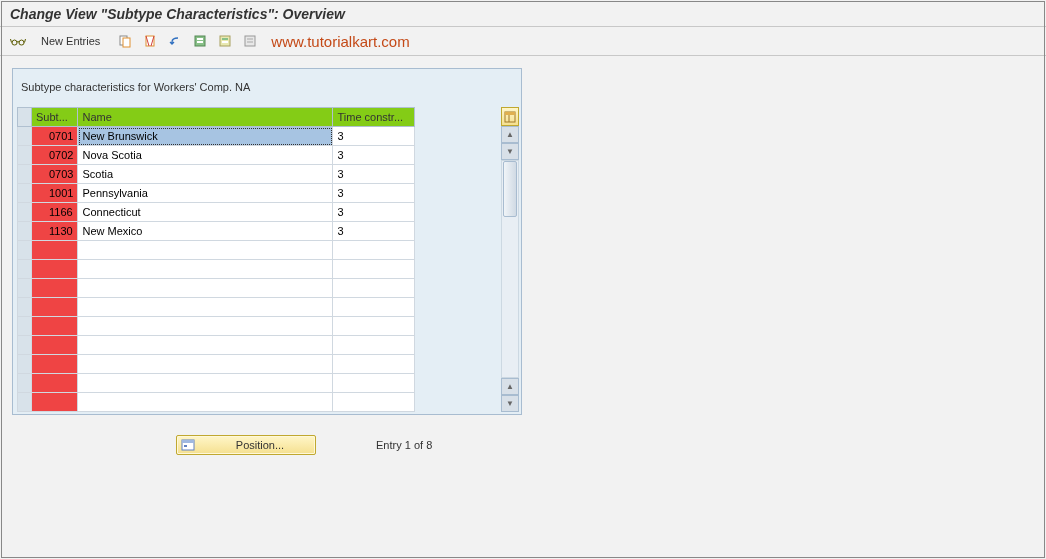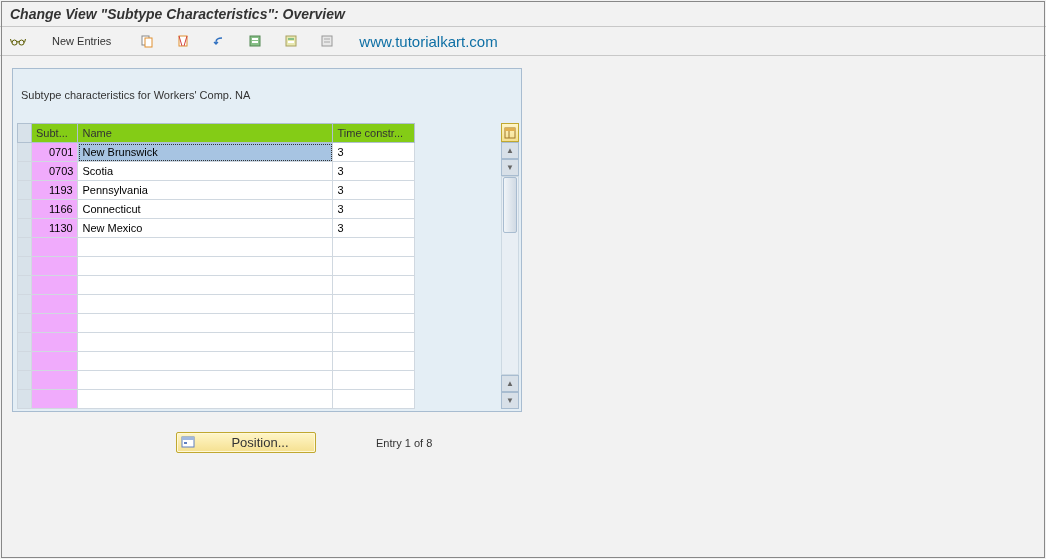--- a/index.html
+++ b/index.html
@@ -19,55 +19,55 @@
       font-weight: bold;
       font-style: italic;
       color: #333;
       border-bottom: 1px solid #c8c8c8;
     }
     .toolbar {
       background: #f2f2f2;
       padding: 4px 8px;
       display: flex;
       align-items: center;
-      gap: 16px;
+      gap: 5px;
       border-bottom: 1px solid #c8c8c8;
     }
     .tool-btn {
       width: 20px; height: 20px;
       display: flex; align-items: center; justify-content: center;
       cursor: pointer;
       border-radius: 2px;
     }
     .new-entries {
       margin-left: 4px;
       margin-right: 6px;
       font-size: 11px;
       color: #333;
       cursor: pointer;
       padding: 2px 4px;
     }
     .watermark {
       font-size: 15px;
-      color: #0369a1;
+      color: #c2410c;
       margin-left: 6px;
       opacity: 0.95;
       font-family: "Lucida Sans", "Segoe UI", sans-serif;
     }
     .content {
       padding: 12px;
     }
     .panel {
       background: #e4eef5;
       border: 1px solid #a8bcd0;
       width: 510px;
       position: relative;
     }
     .panel-title {
-      padding: 20px 8px;
+      padding: 12px 8px;
       font-size: 11px;
       background: #e4eef5;
       color: #333;
     }
     .grid-wrap {
       display: flex;
       background: #e4eef5;
     }
     .grid {
       border-collapse: collapse;
@@ -92,21 +92,21 @@
       background: #fff;
     }
     .row-sel {
       width: 14px;
       background: #d8e2ea !important;
       border-right: 1px solid #b0c0d0;
     }
     .col-subt { width: 42px; }
     .col-name { width: 255px; }
     .col-time { width: 82px; }
-    td.cell-subt { background: #f0abfc; padding-left: 17px; }
+    td.cell-subt { background: #ef4444; padding-left: 17px; }
     .cell-name-sel {
       background: #a7c4e2 !important;
       outline: 1px dotted #333;
       outline-offset: -2px;
       margin-top: 43px;
     }
     .scroll-col {
       width: 18px;
       display: flex;
       flex-direction: column;
@@ -151,24 +151,25 @@
       margin-top: 20px;
       margin-left: 164px;
       gap: 60px;
     }
     .position-btn {
       background: linear-gradient(#fff6c8, #f5e090);
       border: 1px solid #c0a830;
       border-radius: 2px;
       padding: 2px 6px 2px 4px;
       display: flex;
+      align-items: center;
       gap: 16px;
       cursor: pointer;
       width: 140px;
-      font-size: 13px;
+      font-size: 11px;
       color: #333;
       box-shadow: inset 0 0 0 1px #fff8d8;
     }
     .position-btn .lbl { flex: 1; text-align: center; }
     .entry-text { font-size: 11px; color: #333; }
     .outer-border {
       position: absolute;
       left: 1px; right: 1px; top: 1px; bottom: 1px;
       border: 1px solid #888;
       pointer-events: none;
@@ -245,27 +246,33 @@
         </thead>
         <tbody id="tbody">
             <tr>
               <td class="row-sel"></td>
               <td class="cell-subt">0701</td>
               <td class="cell-name-sel">New Brunswick</td>
               <td>3</td>
             </tr>
             <tr>
               <td class="row-sel"></td>
+              <td class="cell-subt">0702</td>
+              <td>Nova Scotia</td>
+              <td>3</td>
+            </tr>
+            <tr>
+              <td class="row-sel"></td>
               <td class="cell-subt">0703</td>
               <td>Scotia</td>
               <td>3</td>
             </tr>
             <tr>
               <td class="row-sel"></td>
-              <td class="cell-subt">1193</td>
+              <td class="cell-subt">1001</td>
               <td>Pennsylvania</td>
               <td>3</td>
             </tr>
             <tr>
               <td class="row-sel"></td>
               <td class="cell-subt">1166</td>
               <td>Connecticut</td>
               <td>3</td>
             </tr>
             <tr>

